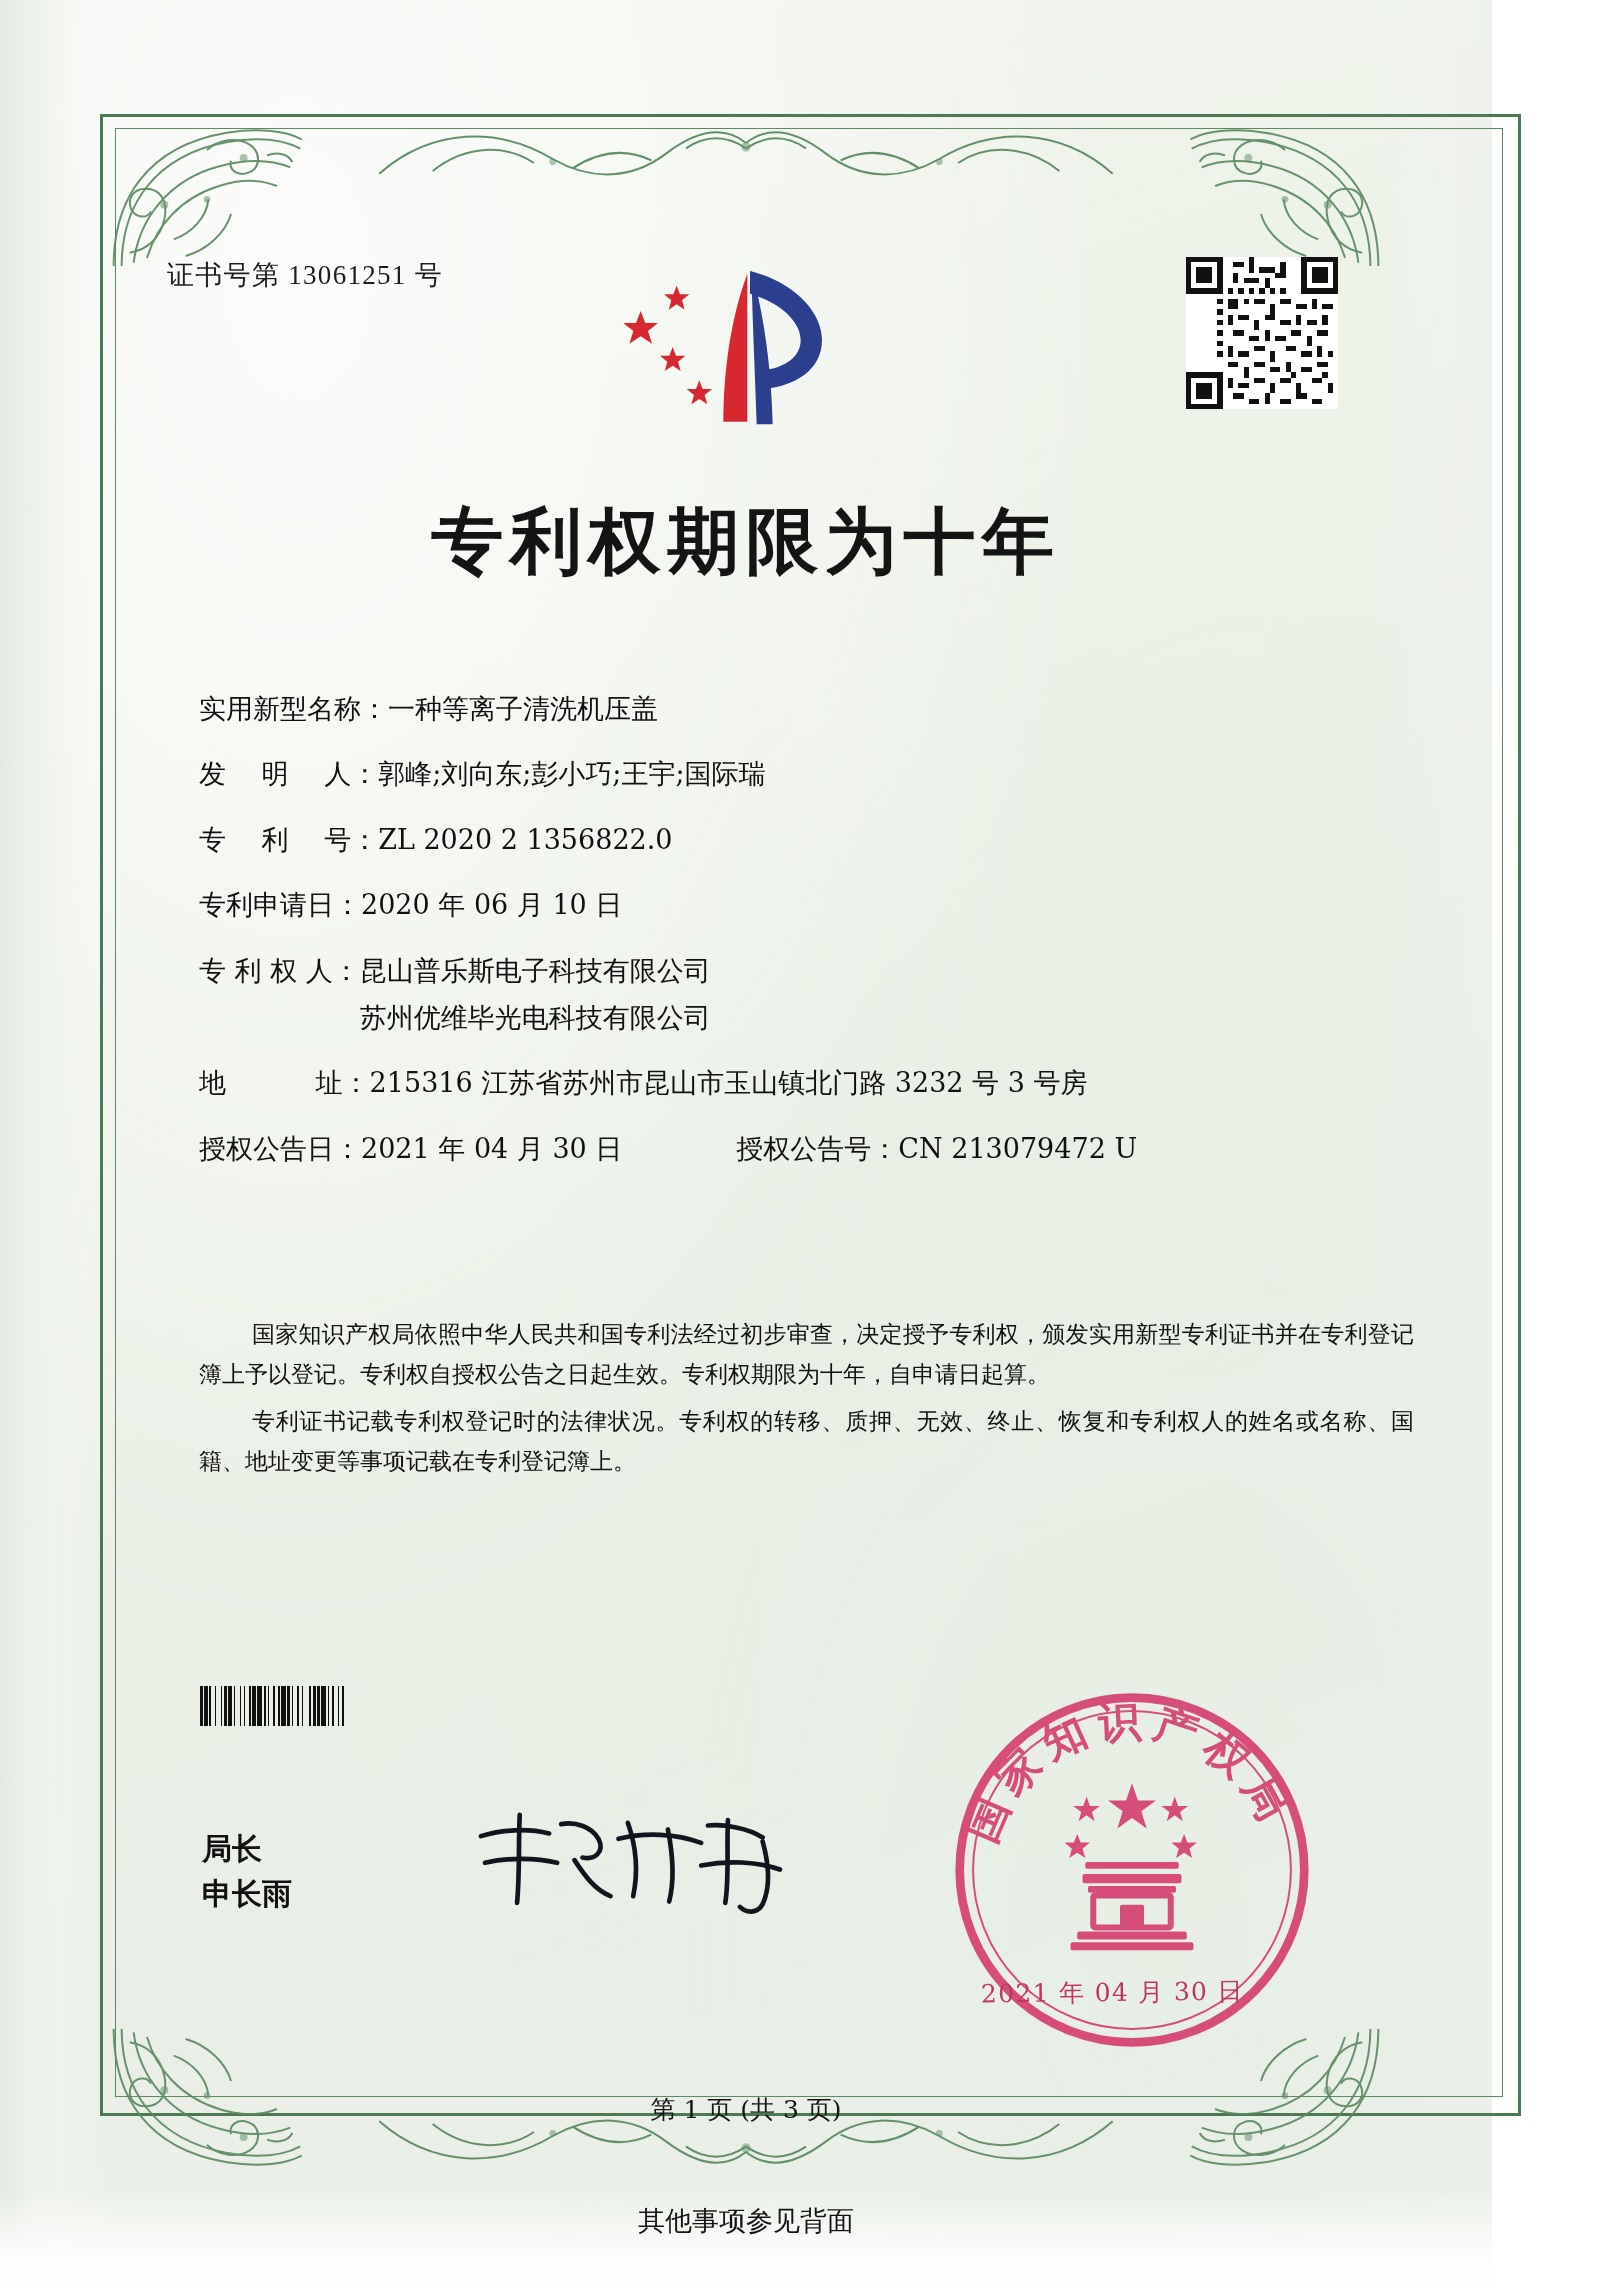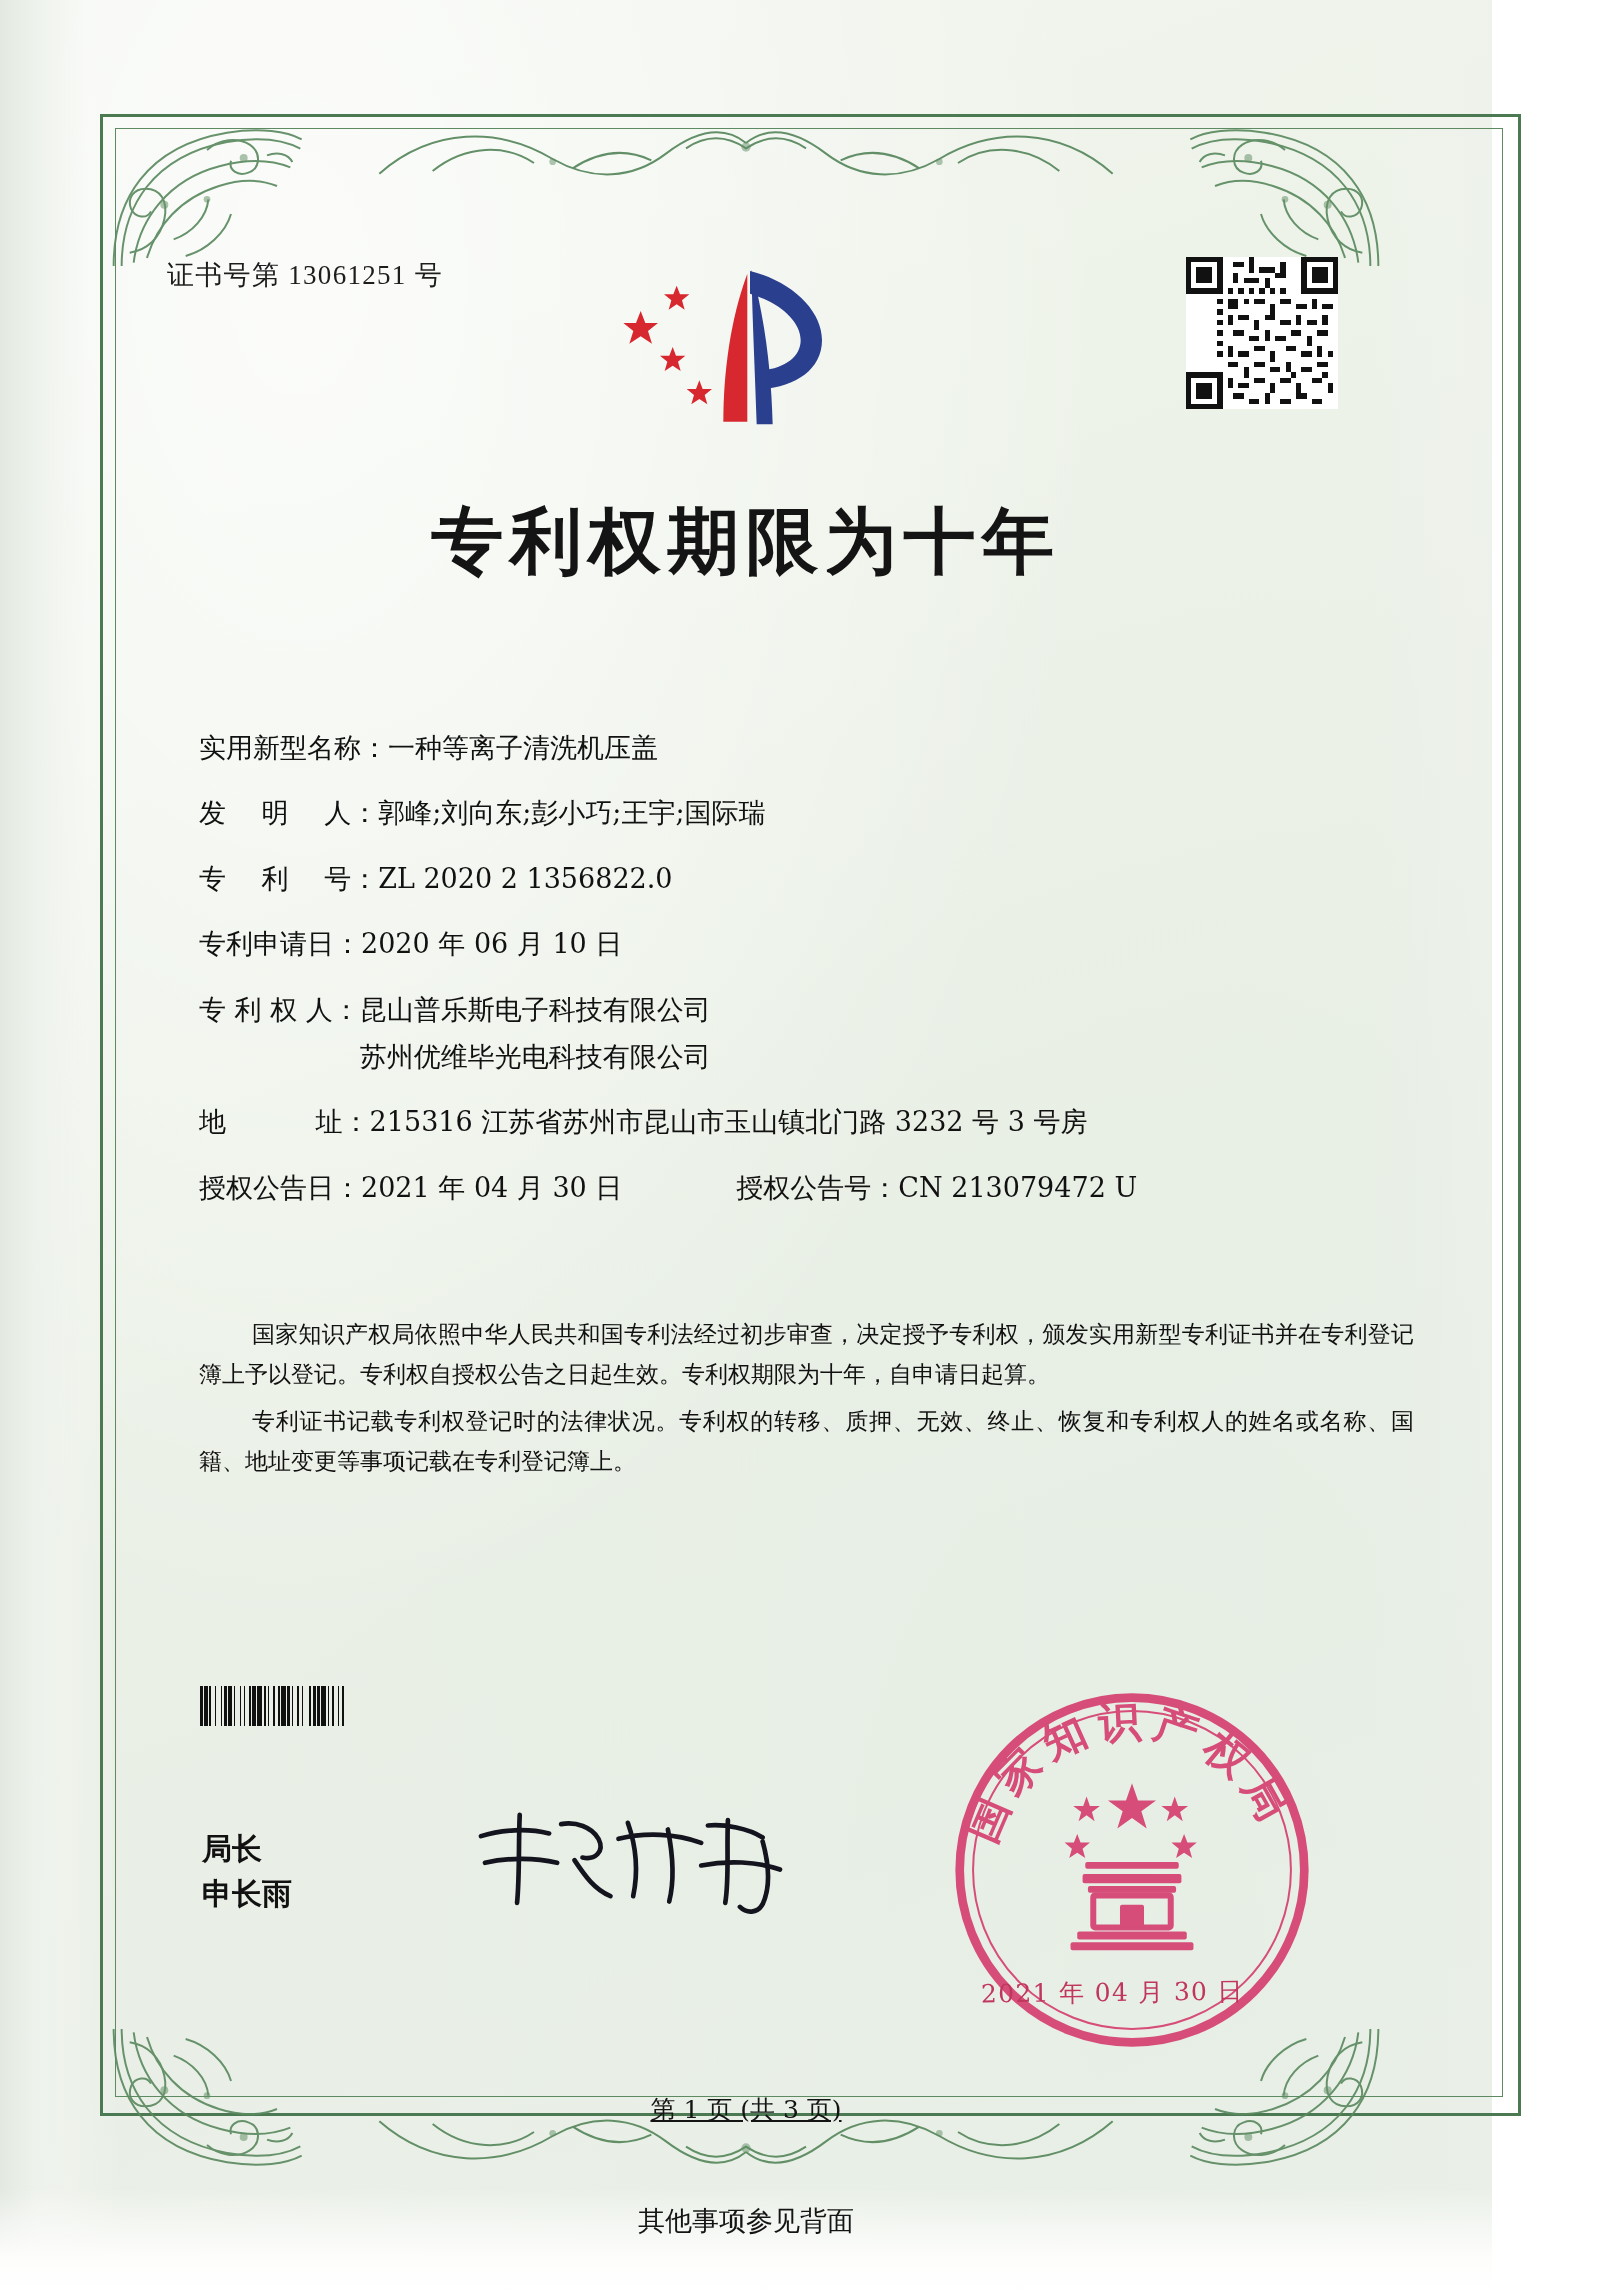--- a/index.html
+++ b/index.html
@@ -133,21 +133,20 @@
     font-family: "DejaVu Serif", "Liberation Serif", serif;
   }
 
   
   .fields {
     position: absolute;
     left: 199px;
     top: 691px;
     width: 1235px;
     color: #111;
-    margin-top: 39px;
   }
   .field-row {
     display: flex;
     align-items: baseline;
     margin-bottom: 29px;
     font-size: 27px;
     line-height: 1.35;
   }
   .field-label {
     flex: 0 0 auto;
@@ -249,21 +248,20 @@
   }
 
   .page-no {
     position: absolute;
     left: 0; right: 0;
     top: 2093px;
     text-align: center;
     font-size: 25px;
     color: #141414;
     font-family: "DejaVu Serif", "Liberation Serif", serif;
-    text-decoration: underline;
   }
   .footer-note {
     position: absolute;
     left: 0; right: 0;
     top: 2203px;
     text-align: center;
     font-size: 27px;
     color: #141414;
     font-family: "DejaVu Serif", "Liberation Serif", serif;
   }

